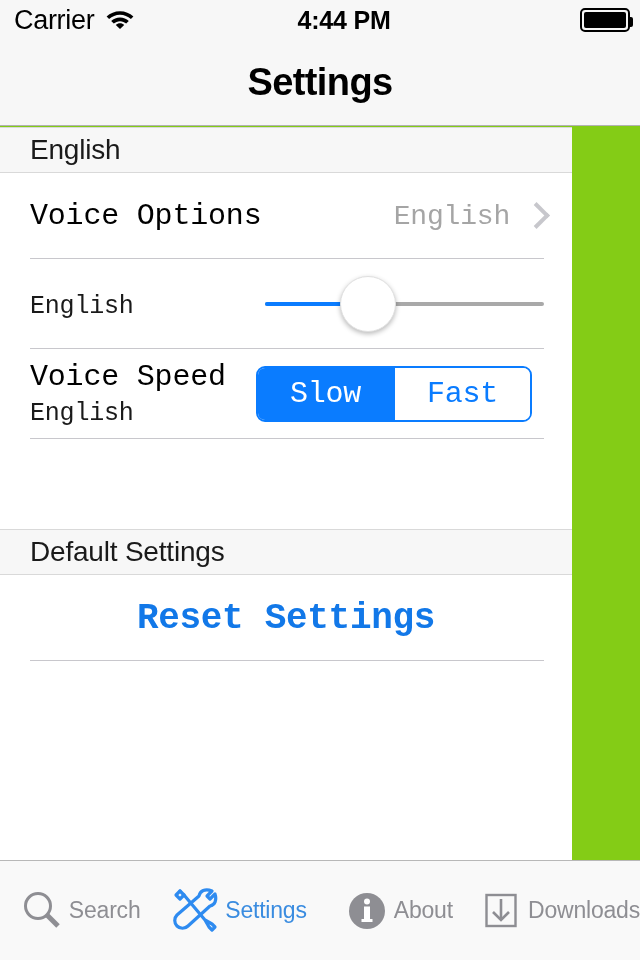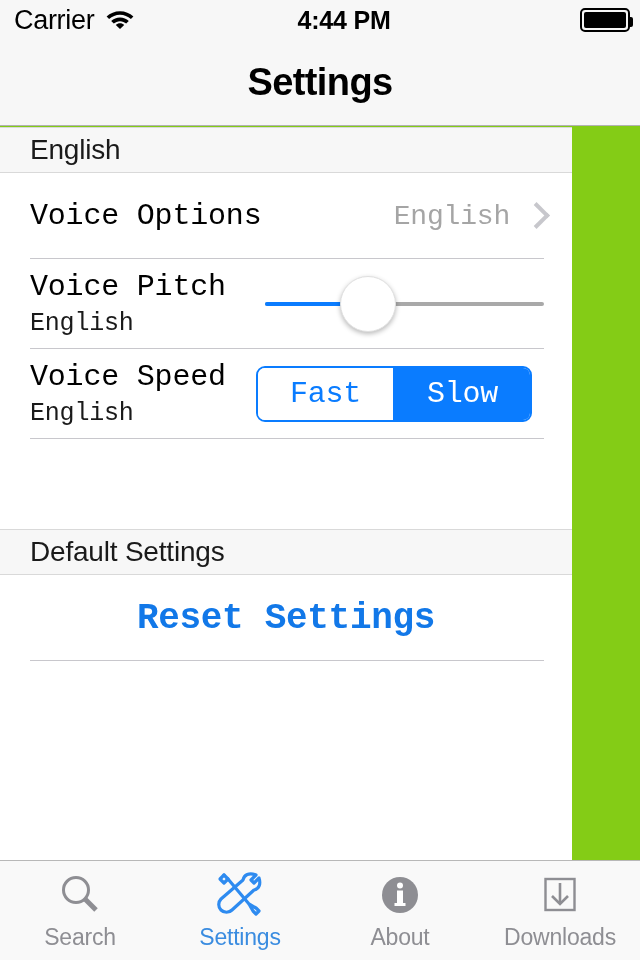--- a/index.html
+++ b/index.html
@@ -291,21 +291,21 @@
     width: 640px;
     height: 100px;
     background: #f9f9f9;
     border-top: 1px solid #b8b8b8;
     box-sizing: border-box;
     display: flex;
   }
   .tab {
     flex: 1;
     display: flex;
-    flex-direction: column;
+    flex-direction: row;
     align-items: center;
     justify-content: center;
     gap: 4px;
   }
   .tab-icon {
     height: 50px;
     display: flex;
     align-items: center;
     justify-content: center;
   }
@@ -355,38 +355,37 @@
 
       <div class="row row-voice-options row-sep">
         <span class="row-title">Voice Options</span>
         <span class="row-spacer"></span>
         <span class="row-value">English</span>
         <span class="chevron"></span>
       </div>
 
       <div class="row row-stacked row-sep">
         <div class="row-labels">
-          <span class="row-title">Voice Pitch</span>
           <span class="row-sublabel">English</span>
         </div>
         <div class="slider-wrap">
           <div class="slider-track"></div>
           <div class="slider-fill" style="width: 37%;"></div>
           <div class="slider-thumb" style="left: 37%;"></div>
         </div>
       </div>
 
       <div class="row row-stacked row-sep">
         <div class="row-labels">
           <span class="row-title">Voice Speed</span>
           <span class="row-sublabel">English</span>
         </div>
         <div class="segmented">
+          <div class="segment selected">Slow</div>
           <div class="segment">Fast</div>
-          <div class="segment selected">Slow</div>
         </div>
       </div>
     </div>
 
     <div class="gap"></div>
 
     <div class="section-header">
       <span class="section-header-label">Default Settings</span>
     </div>
 

